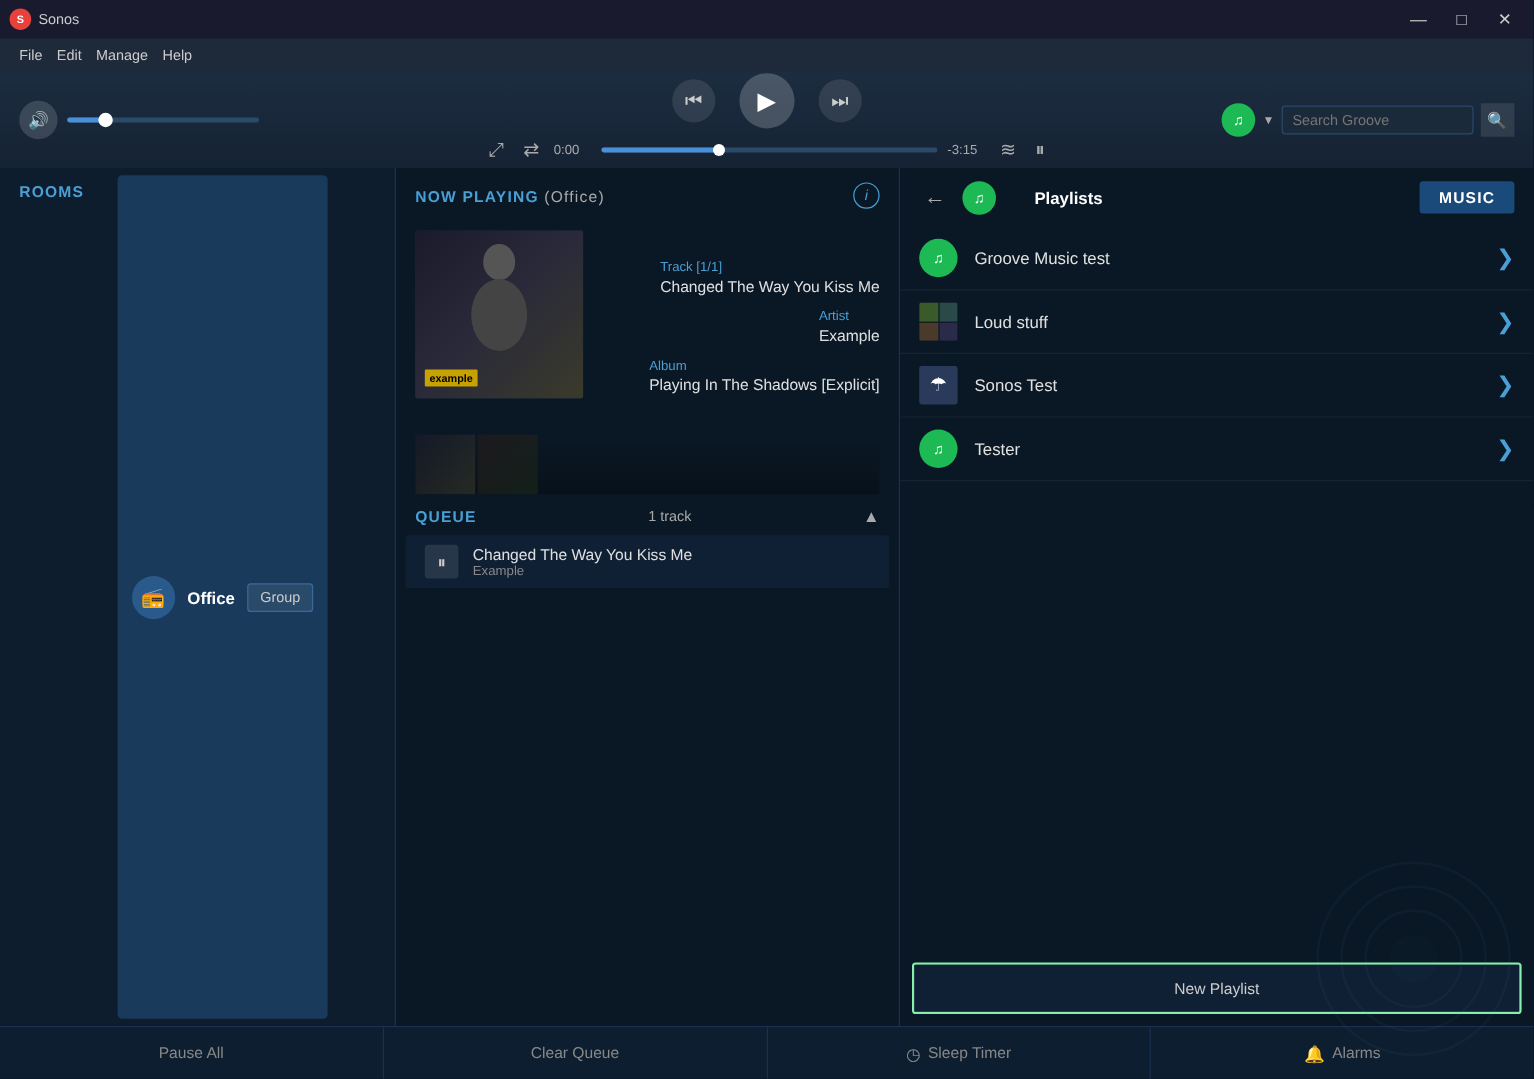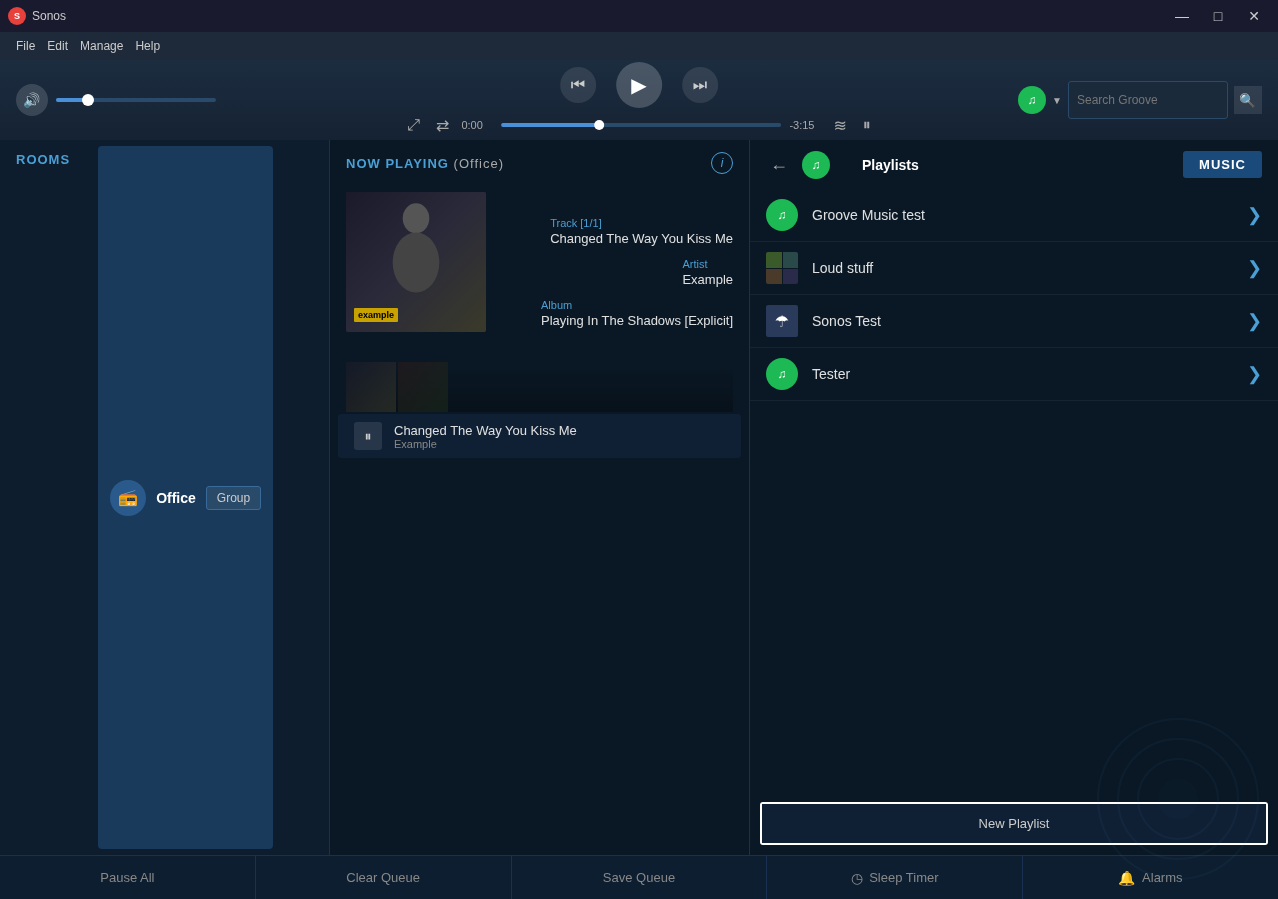--- a/index.html
+++ b/index.html
@@ -221,21 +221,21 @@
     }
     #search-dropdown-btn {
       background: transparent;
       border: none;
       color: #aaa;
       cursor: pointer;
       font-size: 10px;
     }
     #search-input-field {
       width: 160px;
-      height: 38px;
+      height: 24px;
       background: #1a2a3a;
       border: 1px solid #2a4a6a;
       border-radius: 3px;
       color: #eab308;
       font-size: 12px;
       padding: 0 8px;
       outline: none;
     }
     #search-btn {
       width: 28px;
@@ -579,21 +579,21 @@
       flex: 1;
       font-size: 14px;
       color: #e0e0e0;
     }
     .playlist-chevron {
       color: #4a9fd4;
       font-size: 18px;
     }
     #new-playlist-btn-container {
       margin: auto 10px 10px;
-      border: 2px solid #ffffff;
+      border: 2px solid #86efac;
       border-radius: 3px;
     }
     #new-playlist-btn {
       width: 100%;
       background: #0f2035;
       border: none;
       color: #ccc;
       font-size: 13px;
       padding: 12px;
       cursor: pointer;
@@ -753,20 +753,25 @@
           <div class="track-field-value">Playing In The Shadows [Explicit]</div>
         </div>
       </div>
     </div>
 
     <div id="mini-art-strip">
       <div class="mini-art-thumb" style="background:linear-gradient(135deg,#1a1a2a,#3a3a2a);"></div>
       <div class="mini-art-thumb" style="background:linear-gradient(135deg,#2a1a1a,#1a2a1a);"></div>
     </div>
 
+    <div id="queue-section">
+      <span id="queue-label">QUEUE</span>
+      <span id="queue-count">1 track</span>
+      <button id="queue-collapse-btn">▲</button>
+    </div>
     <div id="queue-list">
       <div class="queue-item">
         <button class="queue-pause-btn">⏸</button>
         <div class="queue-track-info">
           <div class="queue-track-title">Changed The Way You Kiss Me</div>
           <div class="queue-track-artist">Example</div>
         </div>
       </div>
     </div>
   </div>
@@ -820,21 +825,20 @@
     <div id="new-playlist-btn-container">
       <button id="new-playlist-btn">New Playlist</button>
     </div>
   </div>
 
 </div>
 
 <div id="bottombar">
   <button class="bottom-btn">Pause All</button>
   <button class="bottom-btn">Clear Queue</button>
-  <button class="bottom-btn">Save Queue</button>
   <button class="bottom-btn">
     <span class="bottom-icon">◷</span>
     <span>Sleep Timer</span>
   </button>
   <button class="bottom-btn">
     <span class="bottom-icon">🔔</span>
     <span>Alarms</span>
   </button>
 </div>
 

